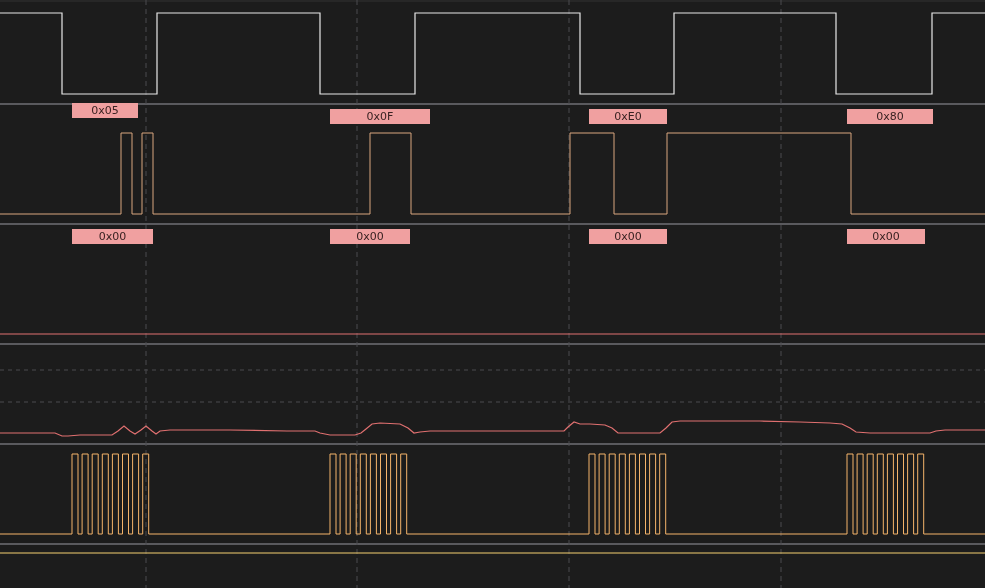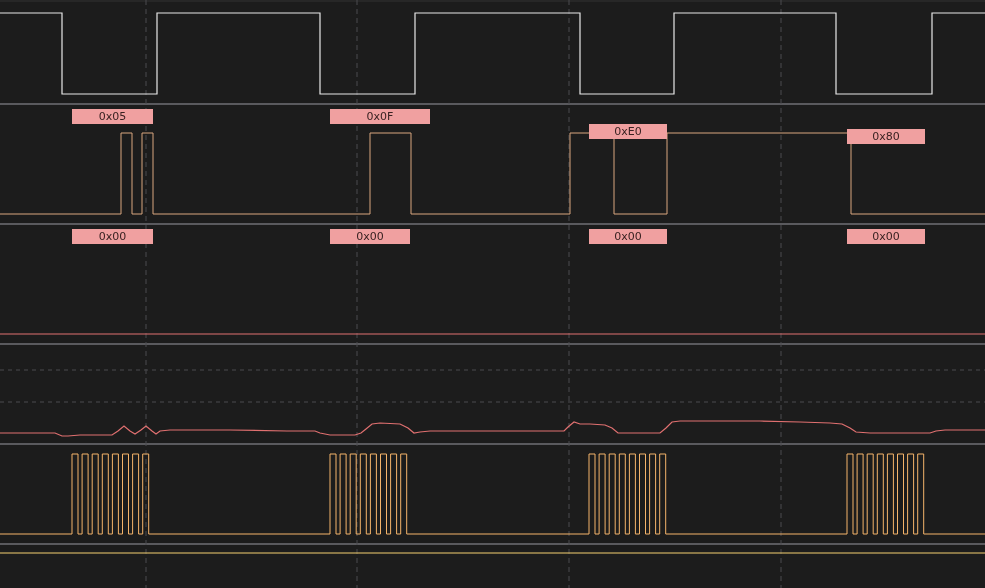--- a/index.html
+++ b/index.html
@@ -38,23 +38,23 @@
     <line x1="0" y1="334" x2="985" y2="334" stroke="#e07070" stroke-width="1"></line>
 
     <polyline fill="none" stroke="#e07070" stroke-width="1.2" points="0,433 55,433 62,436 68,436 80,435 112,435 118,431 124,426 130,431 135,434 141,430 146,426 152,431 156,434 160,431 170,430 230,430 287,431 315,431 320,433 330,435 355,435 361,433 366,429 372,424 380,423 400,424 408,428 414,433 420,432 430,431 540,431 564,431 568,427 574,422 580,424 590,424 605,425 612,428 618,433 630,433 660,433 666,428 672,422 680,421 760,421 800,422 830,423 842,424 850,428 856,432 870,433 930,433 936,431 945,430 985,430"></polyline>
 
     <polyline id="sck" fill="none" stroke="#f5b46a" stroke-width="1" points="0,534 72,534 72,454 78,454 78,534 82.1,534 82.1,454 88.1,454 88.1,534 92.2,534 92.2,454 98.2,454 98.2,534 102.3,534 102.3,454 108.3,454 108.3,534 112.4,534 112.4,454 118.4,454 118.4,534 122.5,534 122.5,454 128.5,454 128.5,534 132.6,534 132.6,454 138.6,454 138.6,534 142.7,534 142.7,454 148.7,454 148.7,534 330,534 330,454 336,454 336,534 340.1,534 340.1,454 346.1,454 346.1,534 350.2,534 350.2,454 356.2,454 356.2,534 360.3,534 360.3,454 366.3,454 366.3,534 370.4,534 370.4,454 376.4,454 376.4,534 380.5,534 380.5,454 386.5,454 386.5,534 390.6,534 390.6,454 396.6,454 396.6,534 400.7,534 400.7,454 406.7,454 406.7,534 589,534 589,454 595,454 595,534 599.1,534 599.1,454 605.1,454 605.1,534 609.2,534 609.2,454 615.2,454 615.2,534 619.3,534 619.3,454 625.3,454 625.3,534 629.4,534 629.4,454 635.4,454 635.4,534 639.5,534 639.5,454 645.5,454 645.5,534 649.6,534 649.6,454 655.6,454 655.6,534 659.7,534 659.7,454 665.7,454 665.7,534 847,534 847,454 853,454 853,534 857.1,534 857.1,454 863.1,454 863.1,534 867.2,534 867.2,454 873.2,454 873.2,534 877.3,534 877.3,454 883.3,454 883.3,534 887.4,534 887.4,454 893.4,454 893.4,534 897.5,534 897.5,454 903.5,454 903.5,534 907.6,534 907.6,454 913.6,454 913.6,534 917.7,534 917.7,454 923.7,454 923.7,534 985,534"></polyline>
 
     <line x1="0" y1="553" x2="985" y2="553" stroke="#f5d070" stroke-width="1"></line>
   </svg>
 
   
-  <div class="badge" style="left:72px;top:109px;width:81px;">0x05</div>
+  <div class="badge" style="left:72px;top:103px;width:66px;">0x05</div>
   <div class="badge" style="left:330px;top:109px;width:100px;">0x0F</div>
-  <div class="badge" style="left:589px;top:109px;width:78px;margin-top:15px;">0xE0</div>
-  <div class="badge" style="left:847px;top:109px;width:78px;margin-top:20px;">0x80</div>
+  <div class="badge" style="left:589px;top:109px;width:78px;">0xE0</div>
+  <div class="badge" style="left:847px;top:109px;width:86px;">0x80</div>
 
   
   <div class="badge" style="left:72px;top:229px;width:81px;">0x00</div>
   <div class="badge" style="left:330px;top:229px;width:80px;">0x00</div>
   <div class="badge" style="left:589px;top:229px;width:78px;">0x00</div>
   <div class="badge" style="left:847px;top:229px;width:78px;">0x00</div>
 </div>
 
 </body></html>

